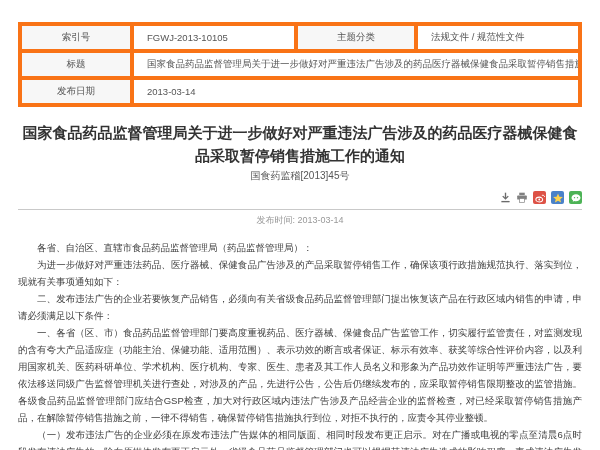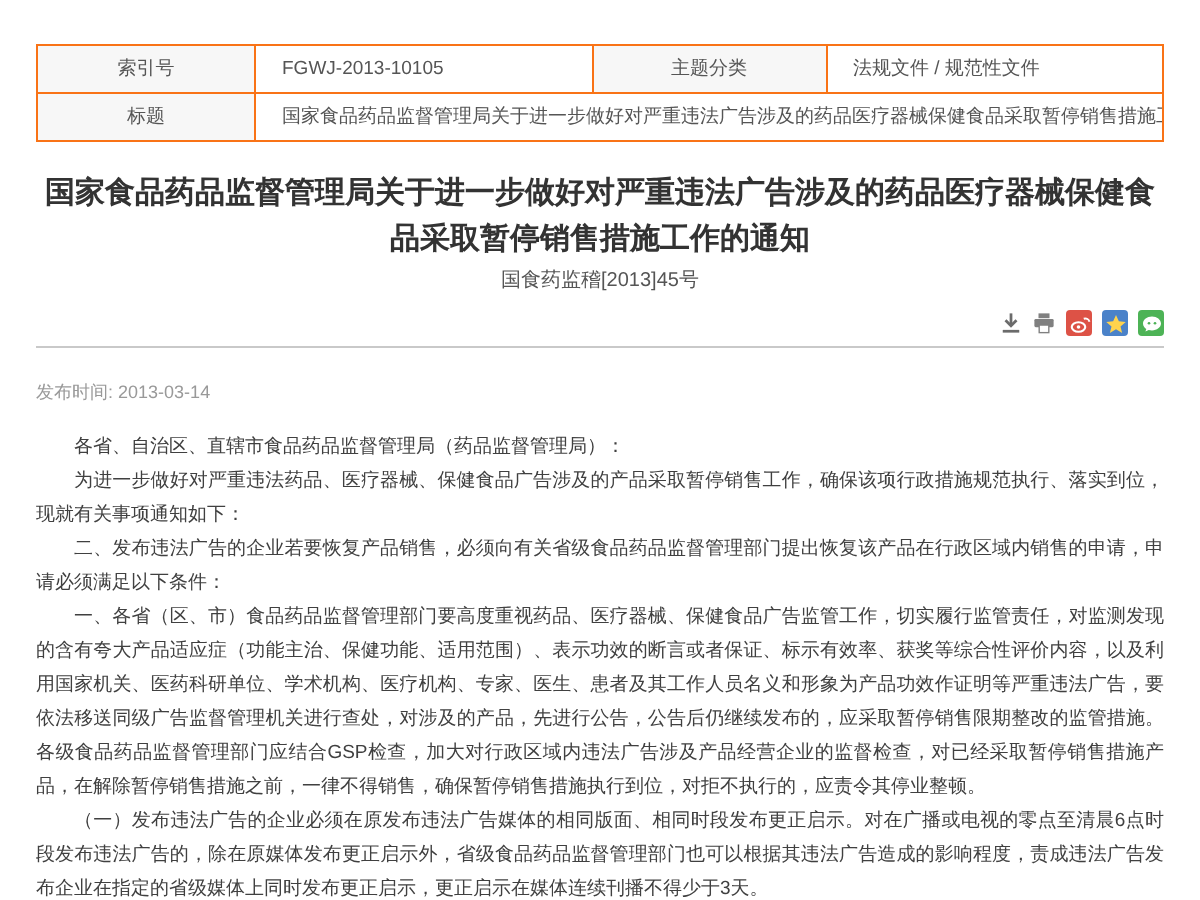--- a/index.html
+++ b/index.html
@@ -14,21 +14,21 @@
     color: #404040;
   }
   table.meta {
     width: 100%;
     border-collapse: collapse;
     table-layout: fixed;
     font-size: 9.5px;
     color: #555;
   }
   table.meta td {
-    border: 1px solid #f97316;
+    border: 4px solid #f97316;
     height: 21px;
     padding: 1px 13px;
     overflow: hidden;
     white-space: nowrap;
   }
   table.meta td.lbl {
     background: #f7f7f7;
     text-align: center;
     width: 82px;
   }
@@ -72,22 +72,22 @@
   }
   .share.weibo  { background: #dd5246; }
   .share.qzone  { background: #4a82c9; }
   .share.wechat { background: #4db356; }
   .rule {
     border: none;
     border-top: 1px solid #c9c9c9;
     margin: 4px 0 0 0;
   }
   .pub-time {
-    margin-top: 16px;
-    text-align: left;
+    margin-top: 4px;
+    text-align: center;
     font-size: 9px;
     color: #999;
   }
   .body-text {
     margin-top: 12px;
     font-size: 9.5px;
     line-height: 17px;
     text-align: justify;
     color: #404040;
   }
@@ -105,20 +105,24 @@
     <tbody>
         <tr>
       <td class="lbl">索引号</td>
       <td class="val">FGWJ-2013-10105</td>
       <td class="lbl lbl2">主题分类</td>
       <td class="val">法规文件 / 规范性文件</td>
     </tr>
     <tr>
       <td class="lbl">标题</td>
       <td class="val" colspan="3">国家食品药品监督管理局关于进一步做好对严重违法广告涉及的药品医疗器械保健食品采取暂停销售措施工作的通知</td>
+    </tr>
+    <tr>
+      <td class="lbl">发布日期</td>
+      <td class="val" colspan="3">2013-03-14</td>
     </tr>
   </tbody>
     </table>
 
   <h1 class="doc-title">国家食品药品监督管理局关于进一步做好对严重违法广告涉及的药品医疗器械保健食品采取暂停销售措施工作的通知</h1>
 
   <div class="doc-no">国食药监稽[2013]45号</div>
 
   <div class="toolbar">
     <span class="tool">

